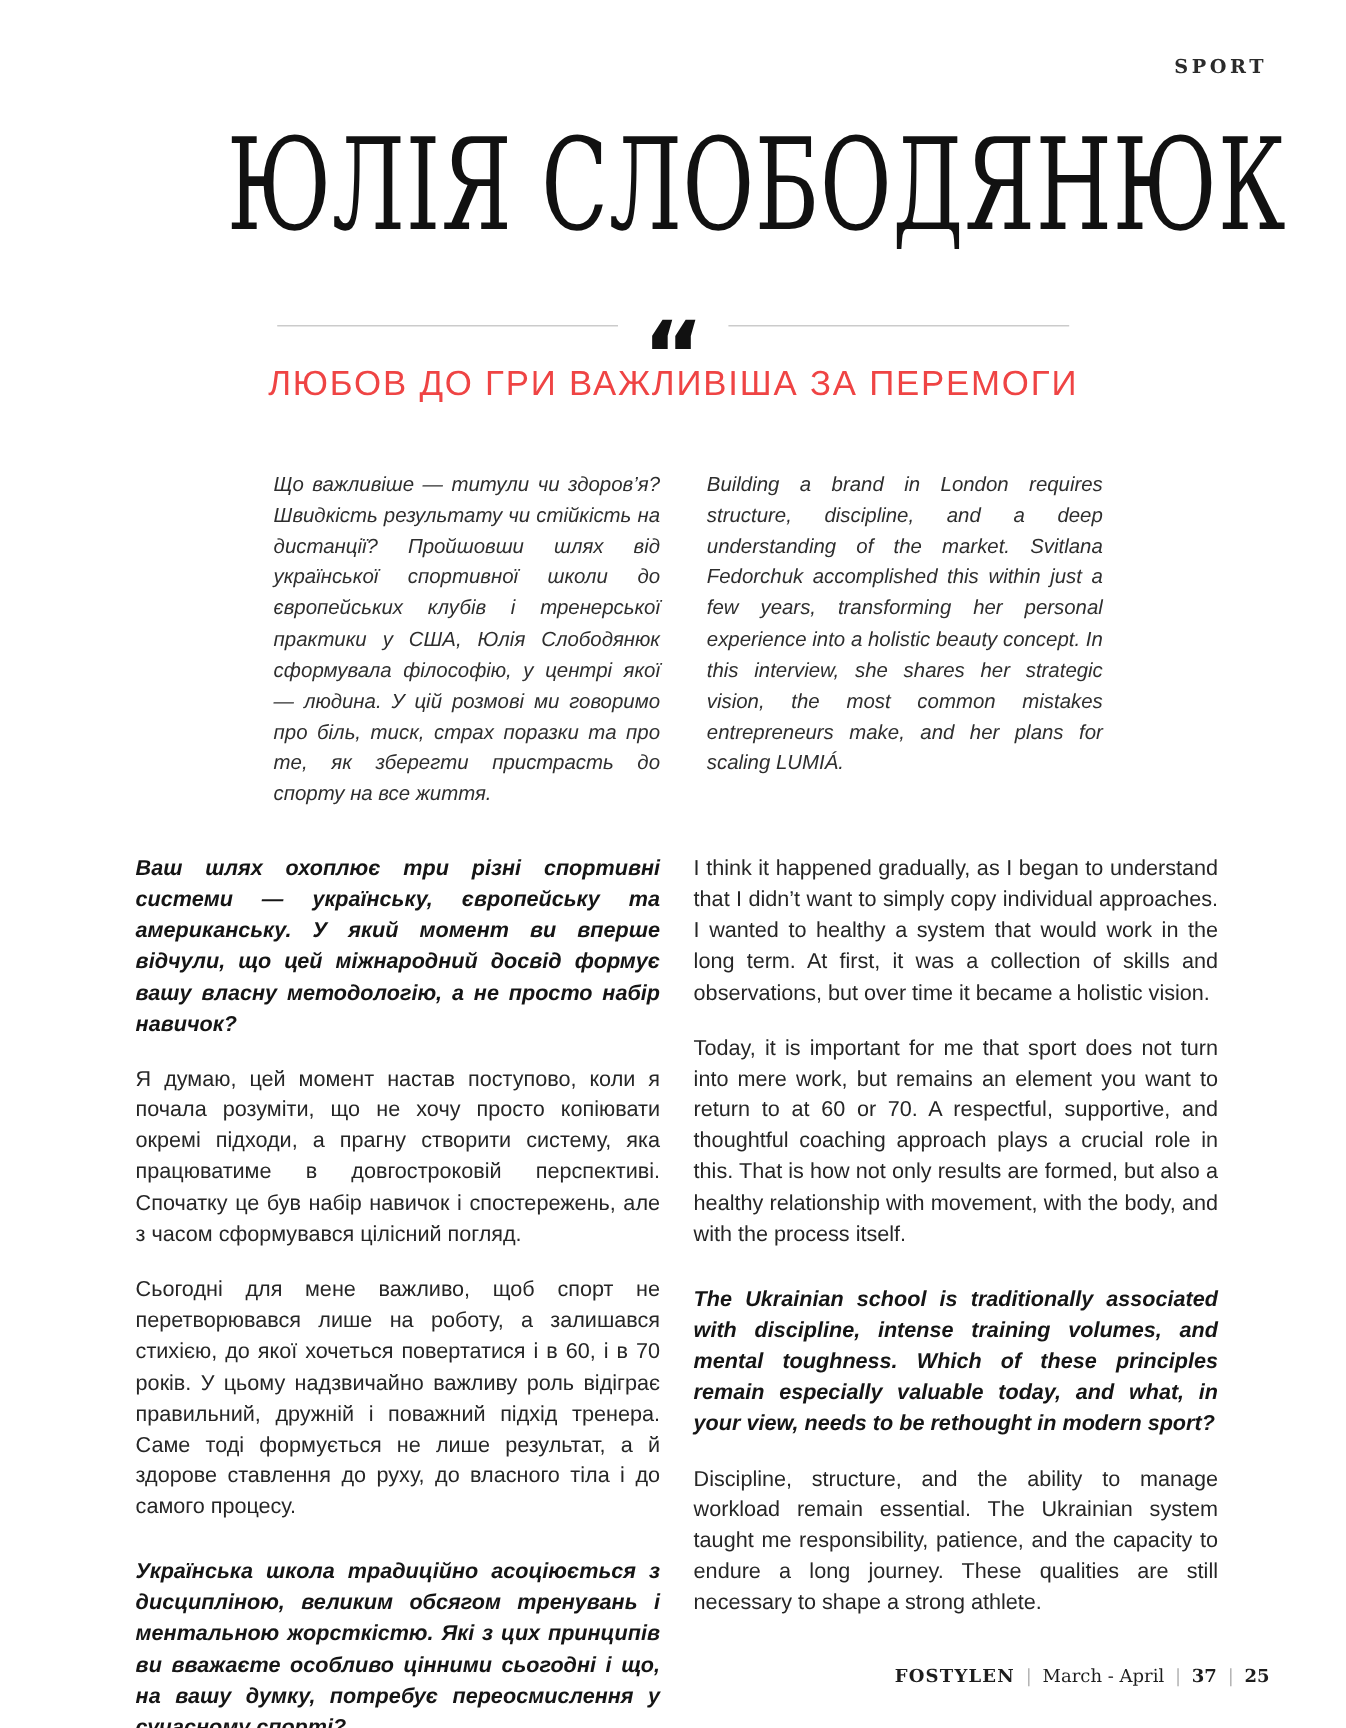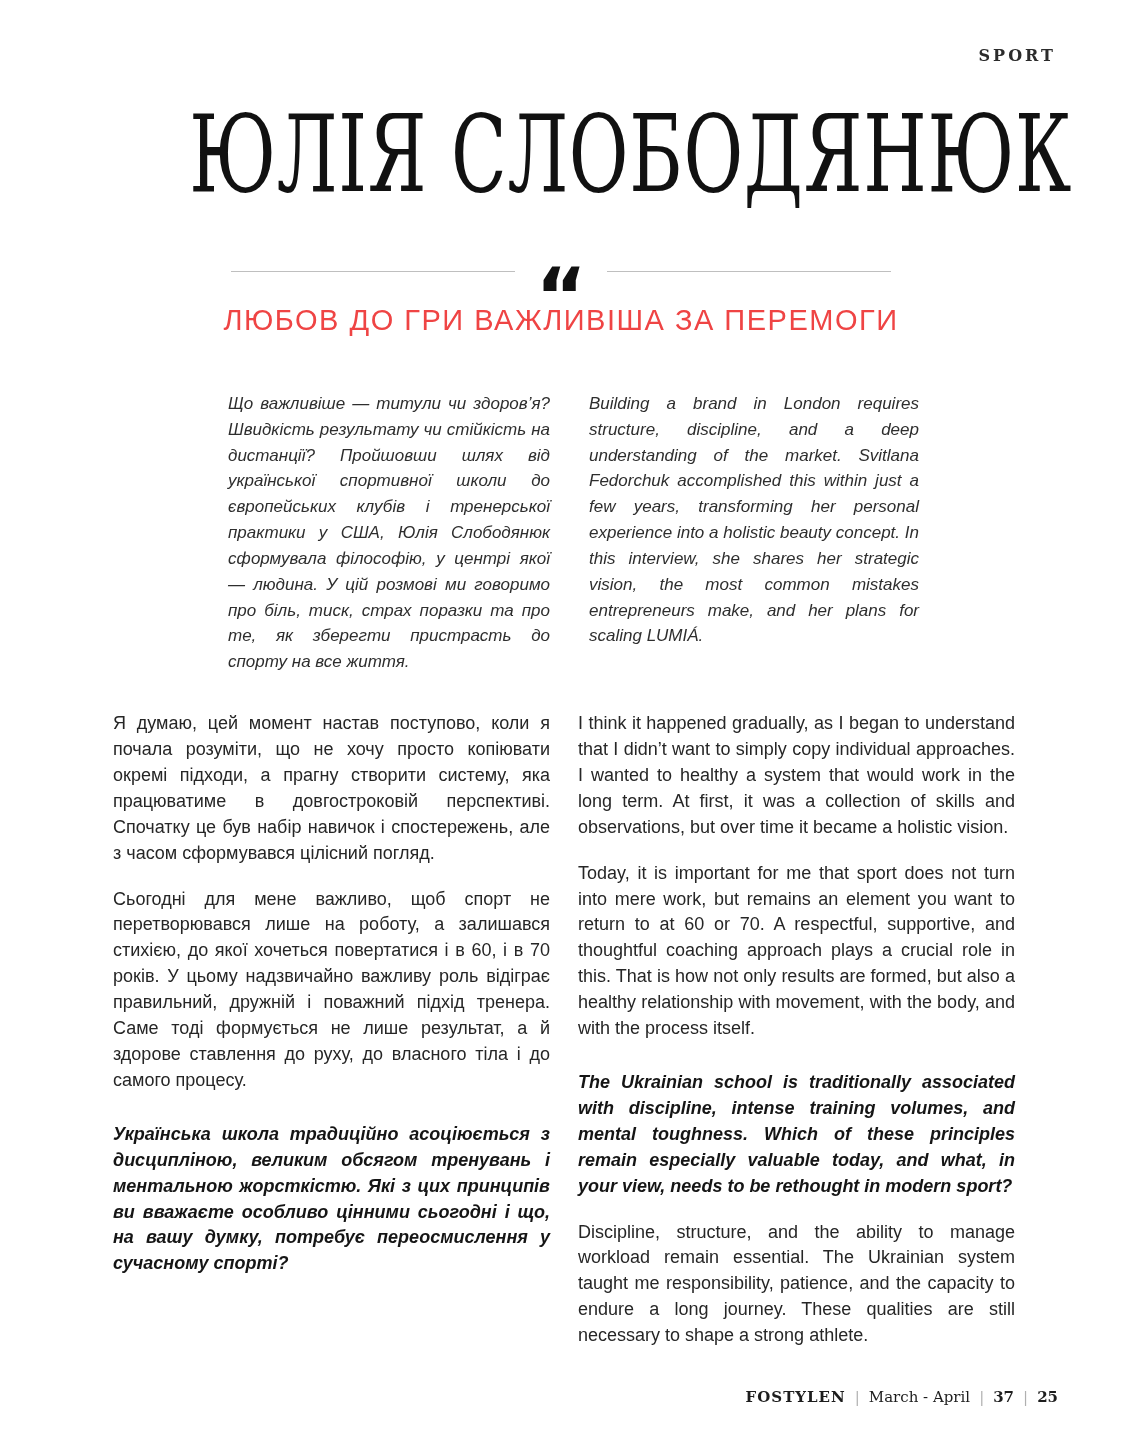--- a/index.html
+++ b/index.html
@@ -152,20 +152,21 @@
   <h2 class="pull-quote">ЛЮБОВ ДО ГРИ ВАЖЛИВІША ЗА ПЕРЕМОГИ</h2>
 
   <div class="intro">
     <p class="uk">Що важливіше — титули чи здоров’я? Швидкість результату чи стійкість на дистанції? Пройшовши шлях від української спортивної школи до європейських клубів і тренерської практики у США, Юлія Слободянюк сформувала філософію, у центрі якої — людина. У цій розмові ми говоримо про біль, тиск, страх поразки та про те, як зберегти пристрасть до спорту на все життя.</p>
     <p class="en">Building a brand in London requires structure, discipline, and a deep understanding of the market. Svitlana Fedorchuk accomplished this within just a few years, transforming her personal experience into a holistic beauty concept. In this interview, she shares her strategic vision, the most common mistakes entrepreneurs make, and her plans for scaling LUMIÁ.</p>
   </div>
 
   <div class="columns">
 
     <div class="col">
+      <p class="question">Ваш шлях охоплює три різні спортивні системи — українську, європейську та американську. У який момент ви вперше відчули, що цей міжнародний досвід формує вашу власну методологію, а не просто набір навичок?</p>
       <p class="answer">Я думаю, цей момент настав поступово, коли я почала розуміти, що не хочу просто копіювати окремі підходи, а прагну створити систему, яка працюватиме в довгостроковій перспективі. Спочатку це був набір навичок і спостережень, але з часом сформувався цілісний погляд.</p>
       <p class="answer">Сьогодні для мене важливо, щоб спорт не перетворювався лише на роботу, а залишався стихією, до якої хочеться повертатися і в 60, і в 70 років. У цьому надзвичайно важливу роль відіграє правильний, дружній і поважний підхід тренера. Саме тоді формується не лише результат, а й здорове ставлення до руху, до власного тіла і до самого процесу.</p>
       <p class="question">Українська школа традиційно асоціюється з дисципліною, великим обсягом тренувань і ментальною жорсткістю. Які з цих принципів ви вважаєте особливо цінними сьогодні і що, на вашу думку, потребує переосмислення у сучасному спорті?</p>
 
     </div>
 
     <div class="col">
       <p class="answer">I think it happened gradually, as I began to understand that I didn’t want to simply copy individual approaches. I wanted to healthy a system that would work in the long term. At first, it was a collection of skills and observations, but over time it became a holistic vision.</p>
       <p class="answer">Today, it is important for me that sport does not turn into mere work, but remains an element you want to return to at 60 or 70. A respectful, supportive, and thoughtful coaching approach plays a crucial role in this. That is how not only results are formed, but also a healthy relationship with movement, with the body, and with the process itself.</p>
       <p class="question">The Ukrainian school is traditionally associated with discipline, intense training volumes, and mental toughness. Which of these principles remain especially valuable today, and what, in your view, needs to be rethought in modern sport?</p>

